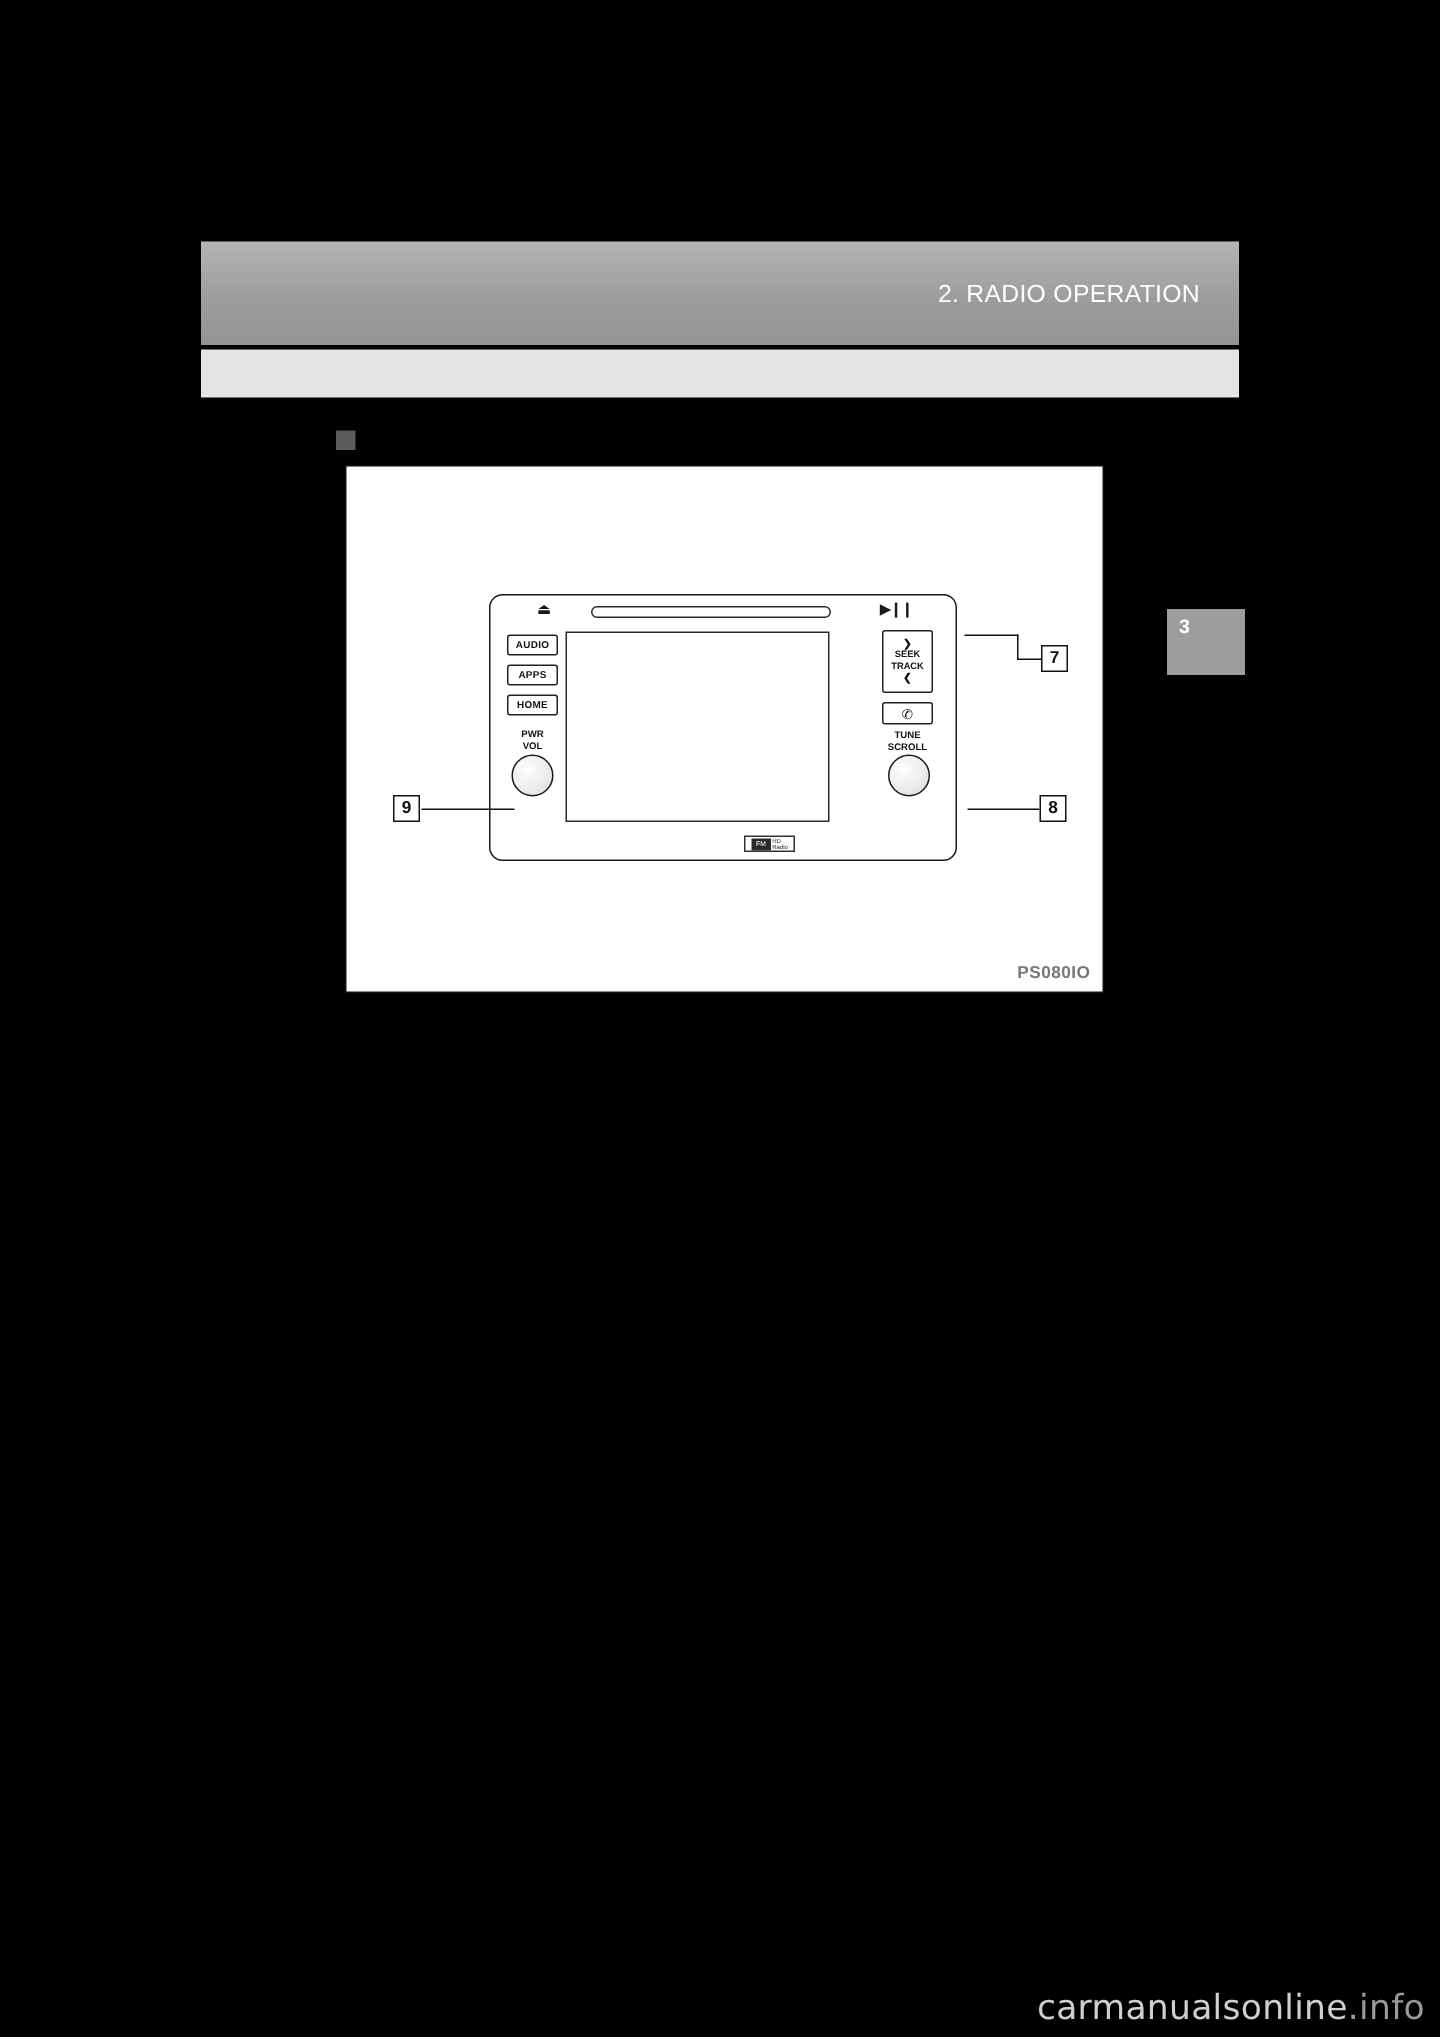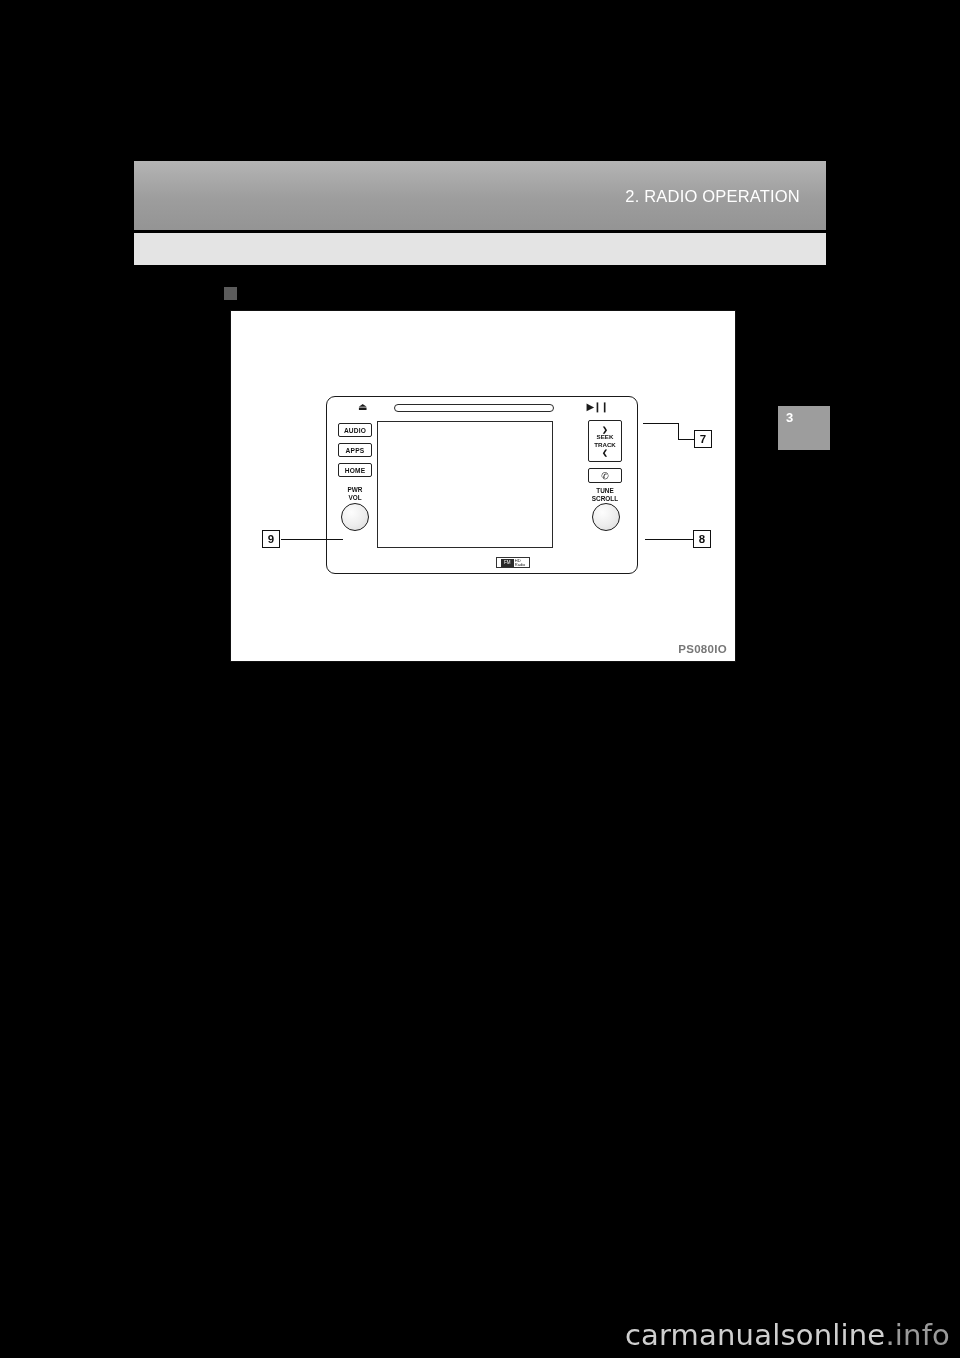--- a/index.html
+++ b/index.html
@@ -302,21 +302,21 @@
     background: #111;
   }
   .lead.h { height: 1.2px; }
   .lead.v { width: 1.2px; }
 
   
   .watermark {
     position: absolute;
     right: 10px;
     bottom: 6px;
-    font-size: 29px;
+    font-size: 23px;
     color: #cfcfcf;
     letter-spacing: .2px;
     font-family: "DejaVu Sans", sans-serif;
   }
   .watermark .dim { color: #9a9a9a; }
 </style>
 </head>
 <body>
 
 <div id="page">

